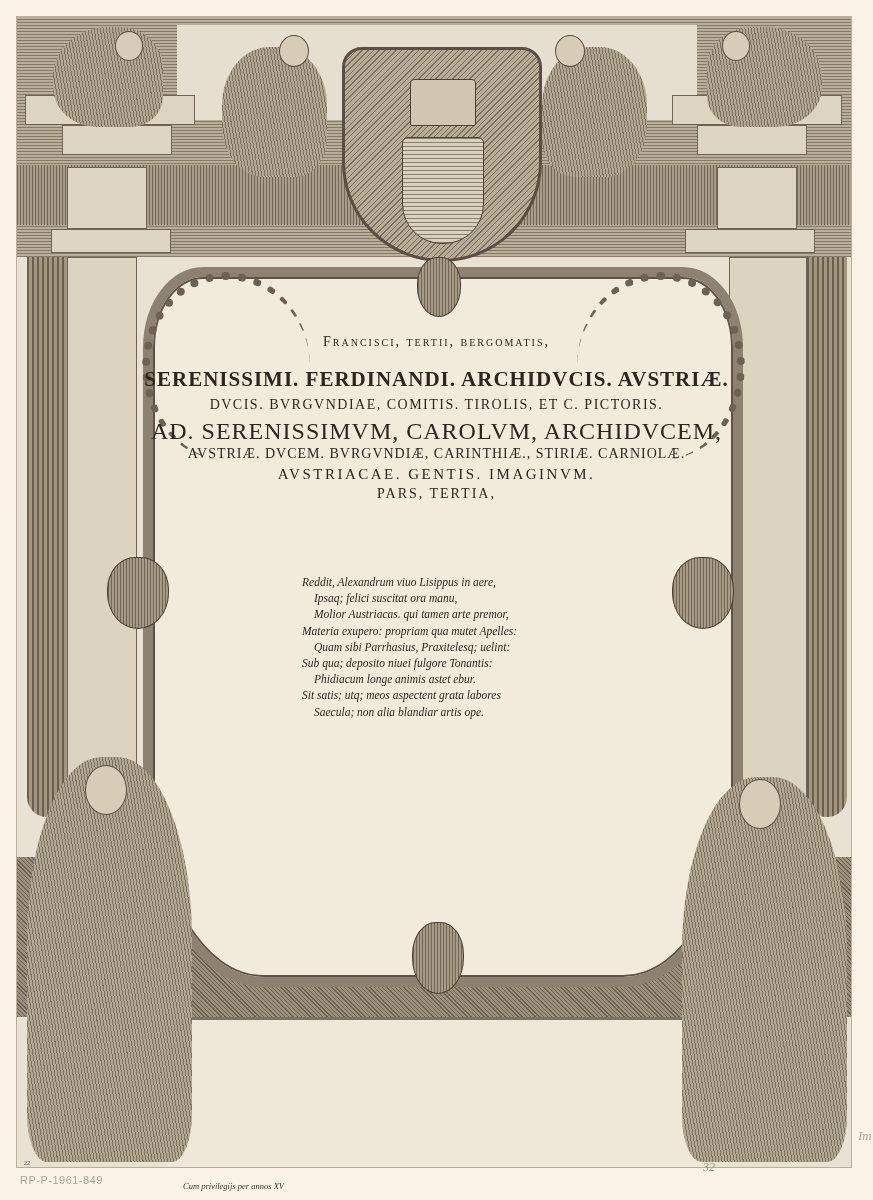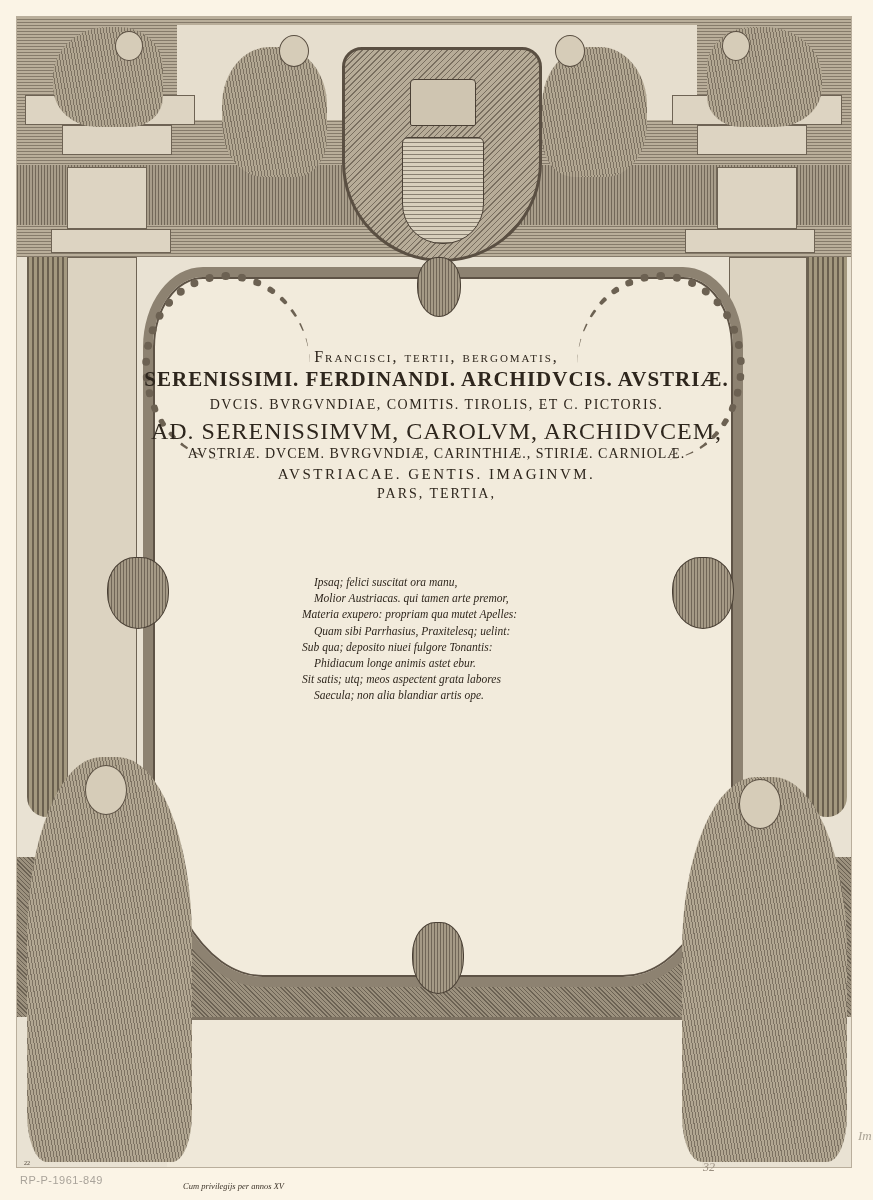--- a/index.html
+++ b/index.html
@@ -13,21 +13,21 @@
       repeating-linear-gradient(0deg,rgba(70,60,48,.45) 0 1px,rgba(0,0,0,0) 1px 3px),
       #b9ae9a;}
   .hatch3{position:absolute;background:
       repeating-linear-gradient(45deg,rgba(60,52,42,.5) 0 1px,rgba(0,0,0,0) 1px 3px),
       #9c917e;}
   .light{position:absolute;background:#ddd4c2;border:1px solid #6e6354;box-sizing:border-box;}
   .cartouche{position:absolute;left:126px;top:250px;width:600px;height:720px;background:#f2ebdc;
     border:10px solid #8d8271;border-radius:60px 60px 120px 120px / 80px 80px 200px 200px;box-sizing:border-box;
     box-shadow:inset 0 0 0 2px #5e5346;}
   .inscription{position:absolute;left:0;width:100%;text-align:center;color:#2e261d;letter-spacing:1px;}
-  .l1{top:348px;font-size:16px;font-variant:small-caps;letter-spacing:2px;}
+  .l1{top:334px;font-size:14px;font-variant:small-caps;letter-spacing:2px;}
   .l2{top:367px;font-size:21px;font-weight:bold;}
   .l3{top:397px;font-size:14px;letter-spacing:1.5px;}
   .l4{top:418px;font-size:24px;}
   .l5{top:446px;font-size:14px;}
   .l6{top:466px;font-size:15px;letter-spacing:2.5px;}
   .l7{top:486px;font-size:14px;letter-spacing:2px;}
   .verse{position:absolute;left:302px;top:574px;width:300px;font-family:"Liberation Serif",serif;font-style:italic;
     font-size:11.5px;line-height:16.2px;color:#2e261d;}
   .verse div{white-space:nowrap;}
   .verse .in{padding-left:12px;}
@@ -108,20 +108,21 @@
 
 <div class="inscription l1">Francisci, tertii, bergomatis,</div>
 <div class="inscription l2">SERENISSIMI. FERDINANDI. ARCHIDVCIS. AVSTRIÆ.</div>
 <div class="inscription l3">DVCIS. BVRGVNDIAE, COMITIS. TIROLIS, ET C. PICTORIS.</div>
 <div class="inscription l4">AD. SERENISSIMVM, CAROLVM, ARCHIDVCEM,</div>
 <div class="inscription l5">AVSTRIÆ. DVCEM. BVRGVNDIÆ, CARINTHIÆ., STIRIÆ. CARNIOLÆ.</div>
 <div class="inscription l6">AVSTRIACAE. GENTIS. IMAGINVM.</div>
 <div class="inscription l7">PARS, TERTIA,</div>
 
 <div class="verse">
+  <div>Reddit, Alexandrum viuo Lisippus in aere,</div>
   <div class="in">Ipsaq; felici suscitat ora manu,</div>
   <div class="in">Molior Austriacas. qui tamen arte premor,</div>
   <div>Materia exupero: propriam qua mutet Apelles:</div>
   <div class="in">Quam sibi Parrhasius, Praxitelesq; uelint:</div>
   <div>Sub qua; deposito niuei fulgore Tonantis:</div>
   <div class="in">Phidiacum longe animis astet ebur.</div>
   <div>Sit satis; utq; meos aspectent grata labores</div>
   <div class="in">Saecula; non alia blandiar artis ope.</div>
 </div>
 

